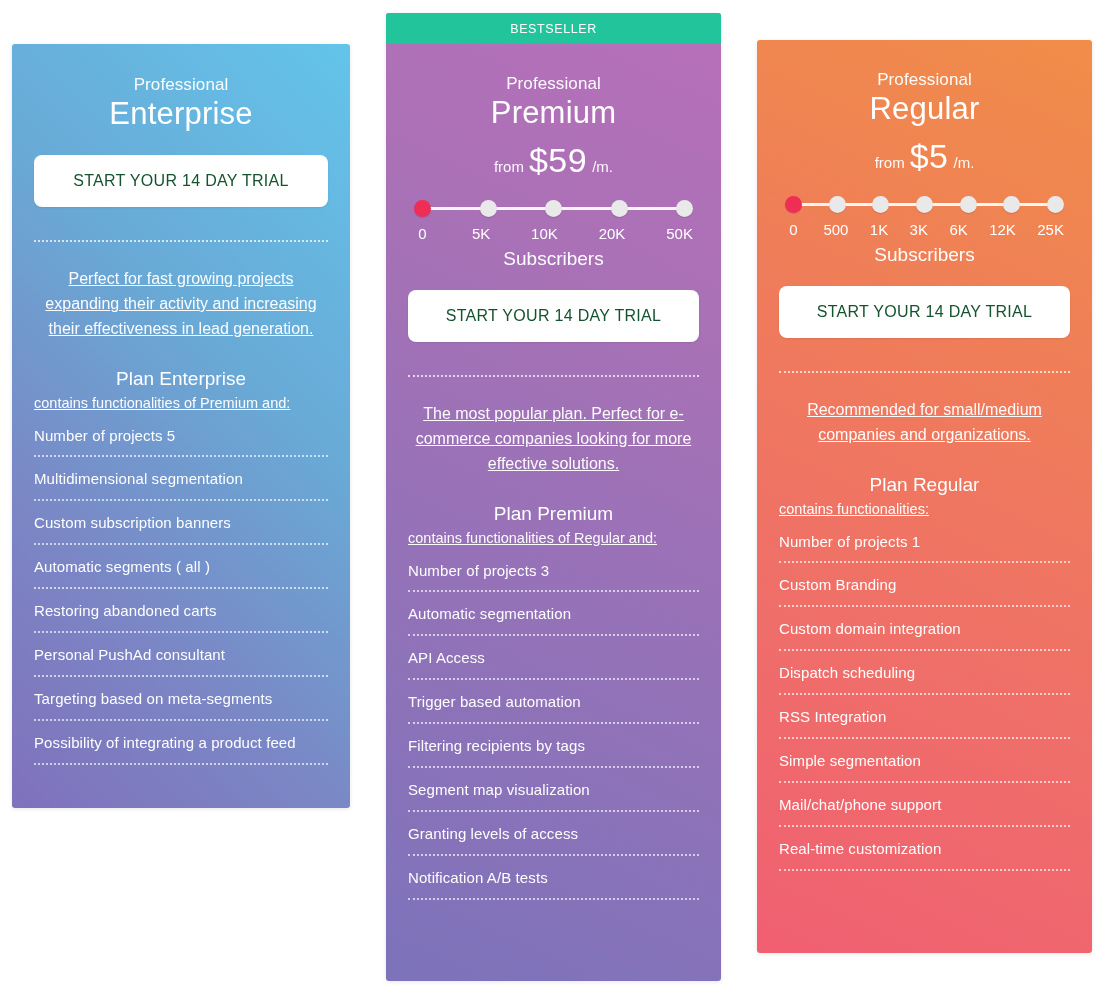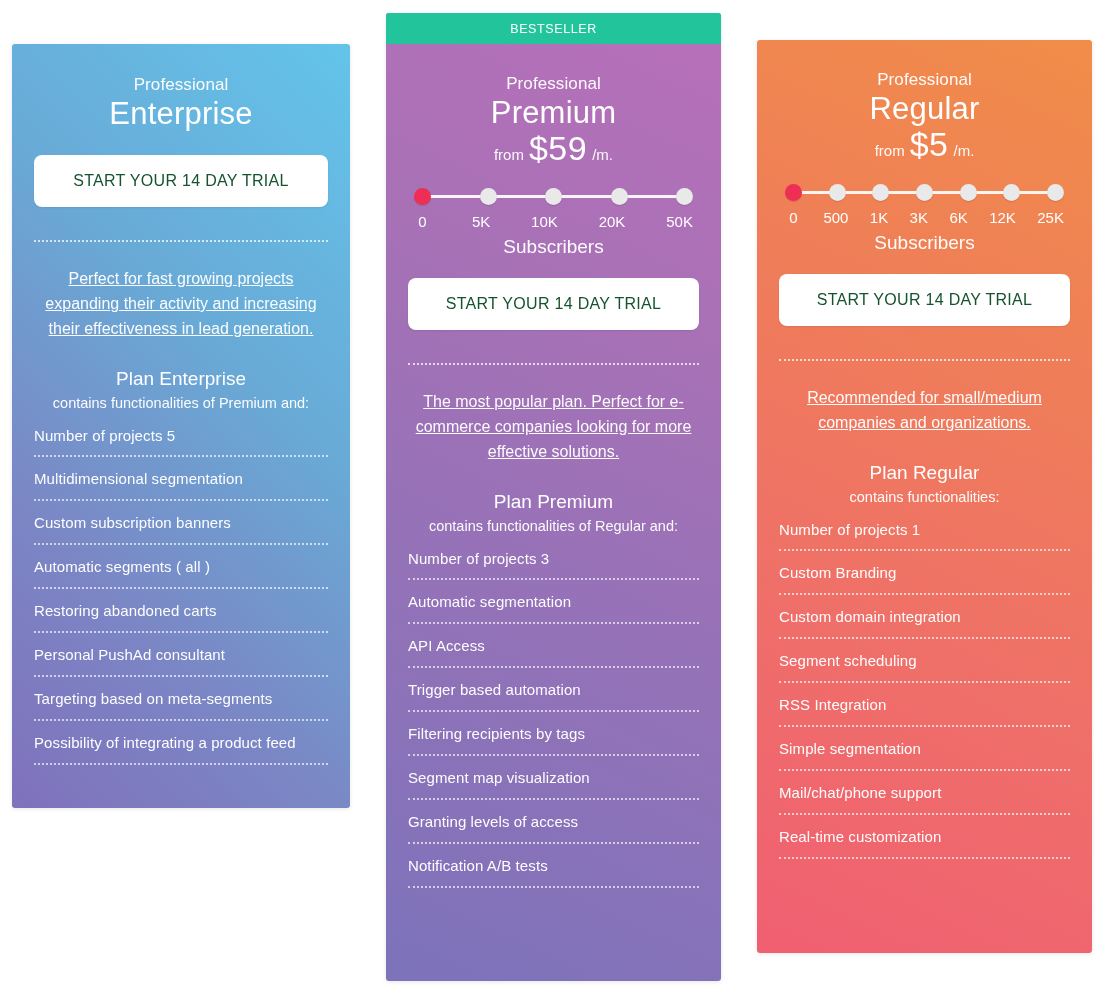--- a/index.html
+++ b/index.html
@@ -63,20 +63,21 @@
     font-weight: 300;
     letter-spacing: 0.2px;
     margin-top: 1px;
     color: #ffffff;
   }
 
   .price-row {
     display: flex;
     align-items: baseline;
     justify-content: center;
+    margin-top: 12px;
     gap: 5px;
   }
   .price-from { font-size: 15px; font-weight: 300; color: rgba(255,255,255,0.95); }
   .price-amount { font-size: 34px; font-weight: 200; letter-spacing: 0.5px; line-height: 1; }
   .price-period { font-size: 15px; font-weight: 300; color: rgba(255,255,255,0.95); }
 
   
   .slider-wrap { margin-top: 22px; padding: 0 6px; }
   .slider-track {
     position: relative;
@@ -156,25 +157,25 @@
   }
 
   .plan-heading {
     text-align: center;
     font-size: 19px;
     font-weight: 400;
     margin-top: 27px;
     color: #ffffff;
   }
   .plan-sub {
-    text-align: center;
     font-size: 14.5px;
     font-weight: 400;
     margin-top: 5px;
     color: rgba(255,255,255,0.97);
+    text-decoration: underline;
   }
 
   .features { margin-top: 16px; list-style: none; }
   .features li {
     font-size: 15px;
     font-weight: 400;
     color: rgba(255,255,255,0.99);
     padding: 0 0 12px 0;
     border-bottom: 2px dotted rgba(255,255,255,0.65);
     margin-bottom: 13px;
@@ -314,21 +315,21 @@
 
       <div class="desc">Recommended for small/medium companies and organizations.</div>
 
       <div class="plan-heading">Plan Regular</div>
       <div class="plan-sub">contains functionalities:</div>
 
       <ul class="features">
         <li>Number of projects 1</li>
         <li>Custom Branding</li>
         <li>Custom domain integration</li>
-        <li>Segment scheduling</li>
+        <li>Dispatch scheduling</li>
         <li>RSS Integration</li>
         <li>Simple segmentation</li>
         <li>Mail/chat/phone support</li>
         <li>Real-time customization</li>
       </ul>
     </div>
   </div>
 
 </div>
 

